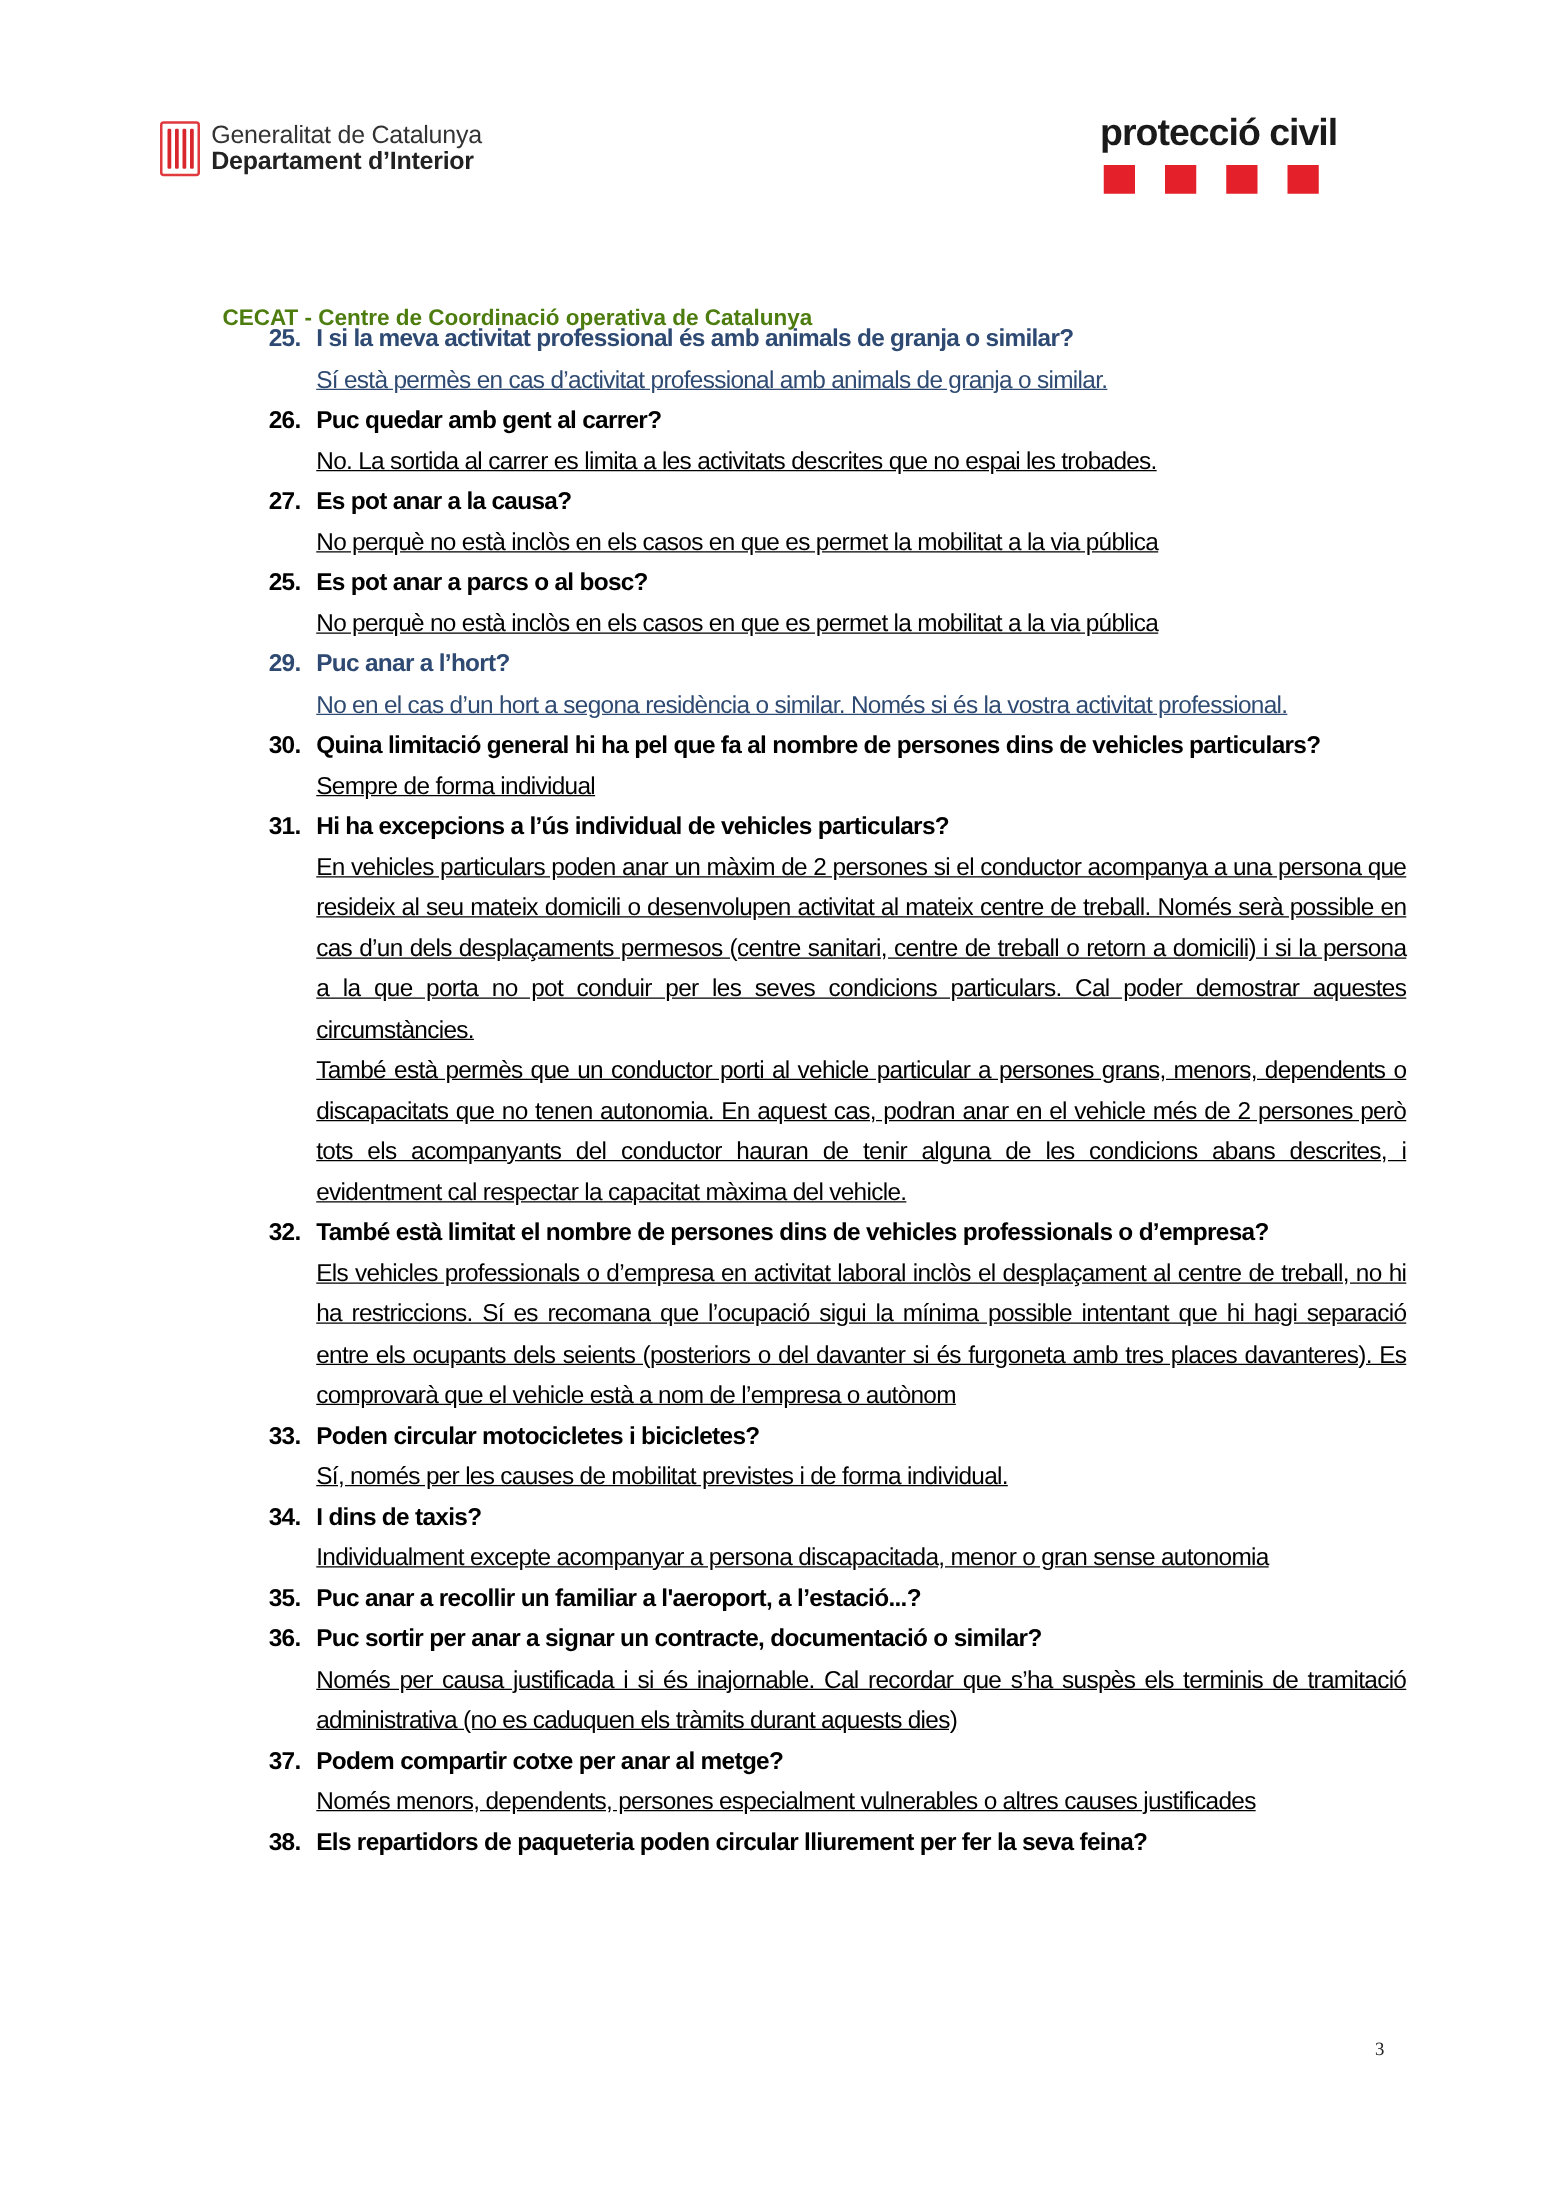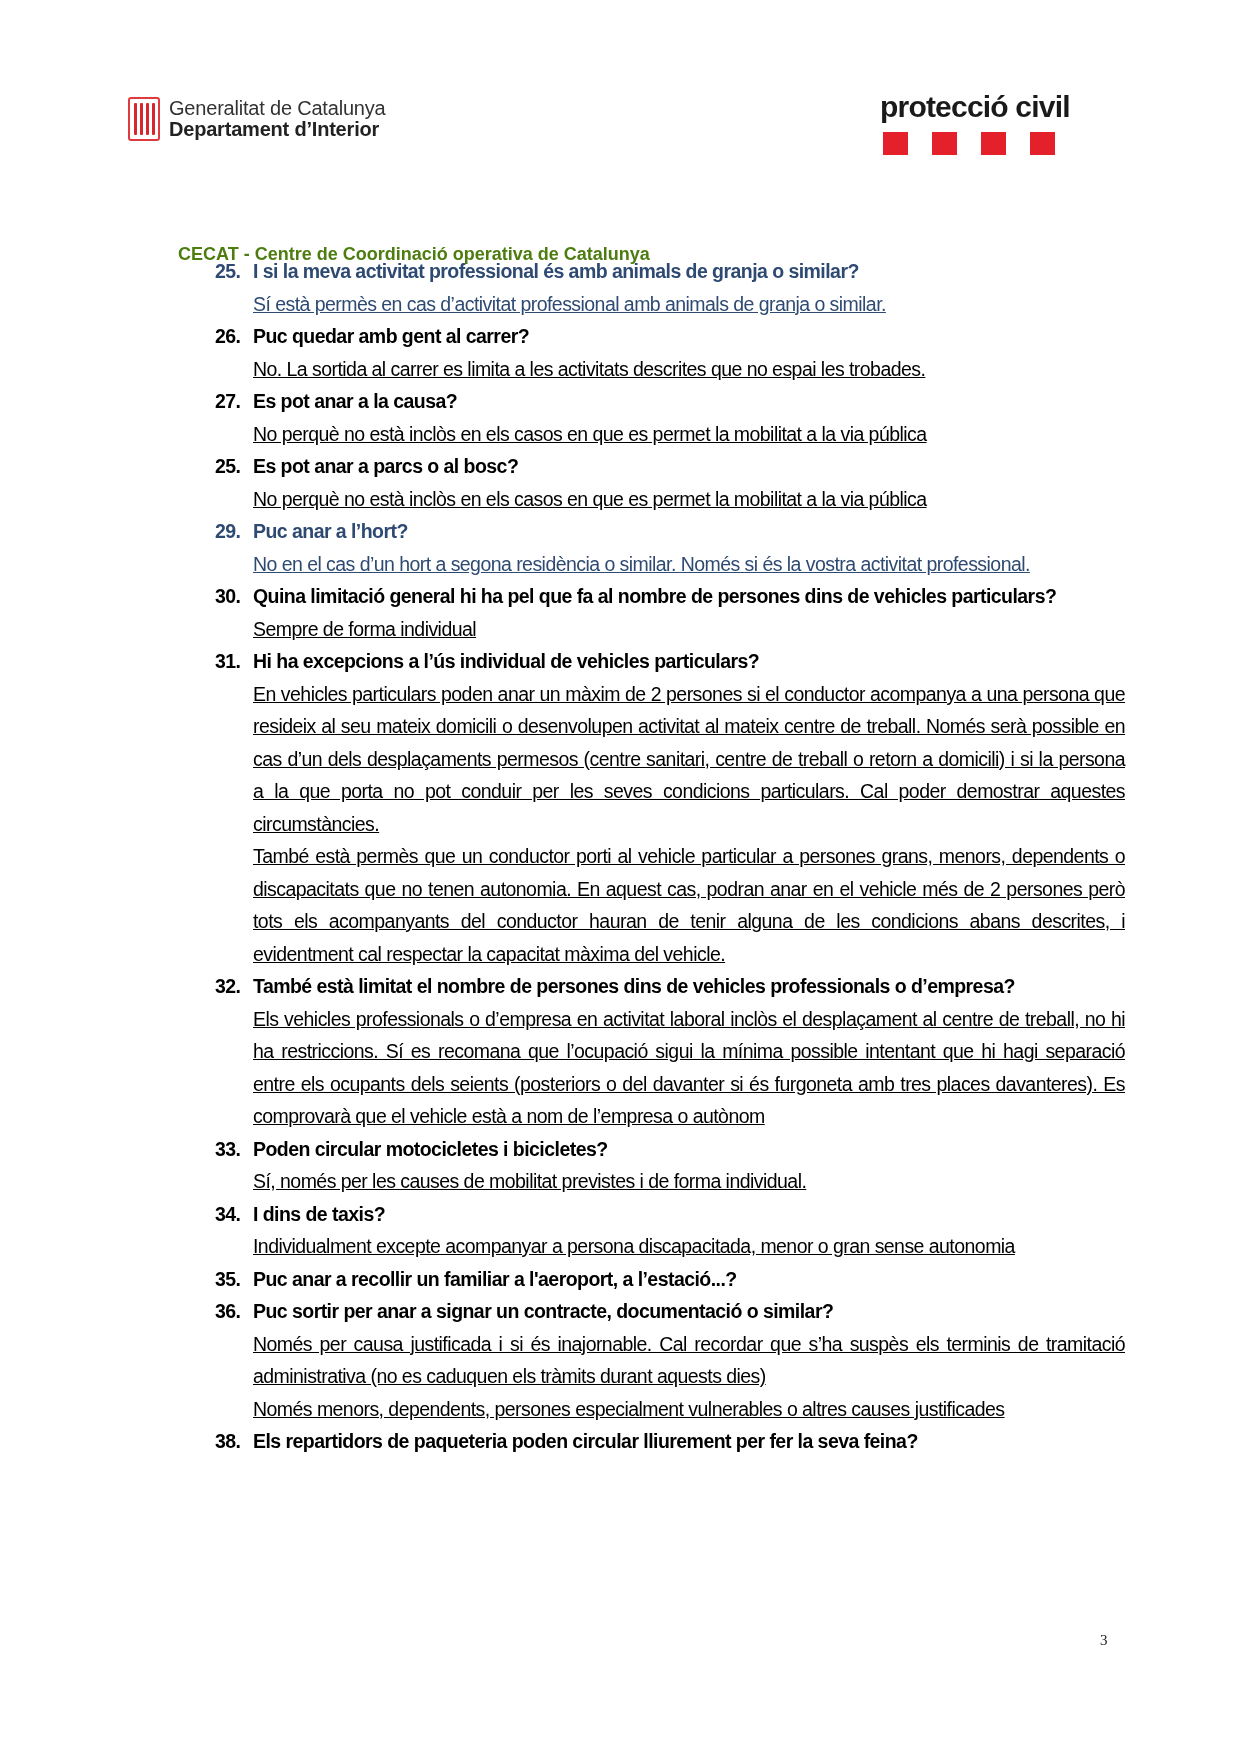--- a/index.html
+++ b/index.html
@@ -181,20 +181,24 @@
     <div class="item">
       <div class="q">
         <span class="num">36.</span>
         <span>Puc sortir per anar a signar un contracte, documentació o similar?</span>
       </div>
       <div class="a">
         <p>Només per causa justificada i si és inajornable. Cal recordar que s’ha suspès els terminis de tramitació administrativa (no es caduquen els tràmits durant aquests dies)</p>
       </div>
     </div>
     <div class="item">
+      <div class="q">
+        <span class="num">37.</span>
+        <span>Podem compartir cotxe per anar al metge?</span>
+      </div>
       <div class="a">
         <p>Només menors, dependents, persones especialment vulnerables o altres causes justificades</p>
       </div>
     </div>
     <div class="item">
       <div class="q">
         <span class="num">38.</span>
         <span>Els repartidors de paqueteria poden circular lliurement per fer la seva feina?</span>
       </div>
     </div>

